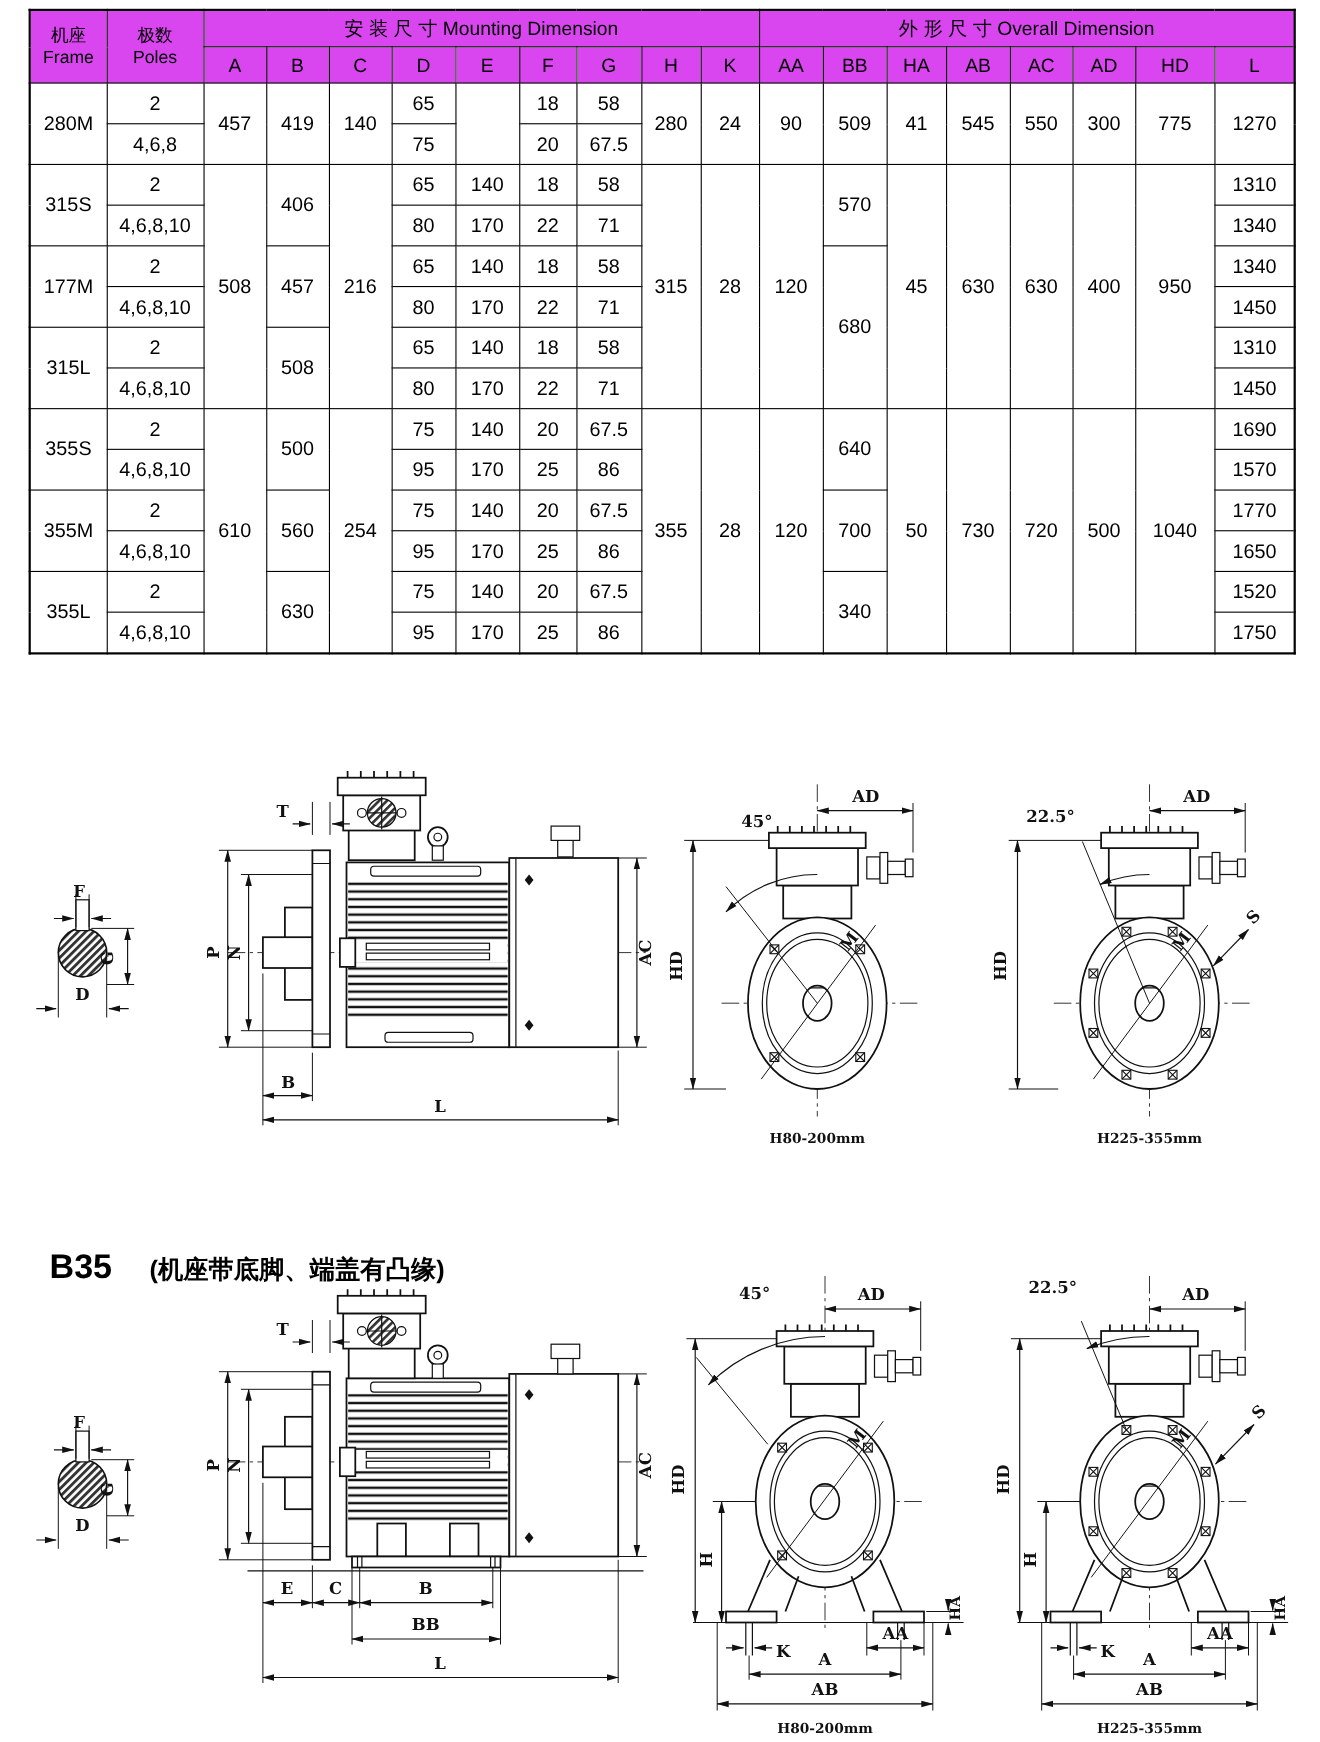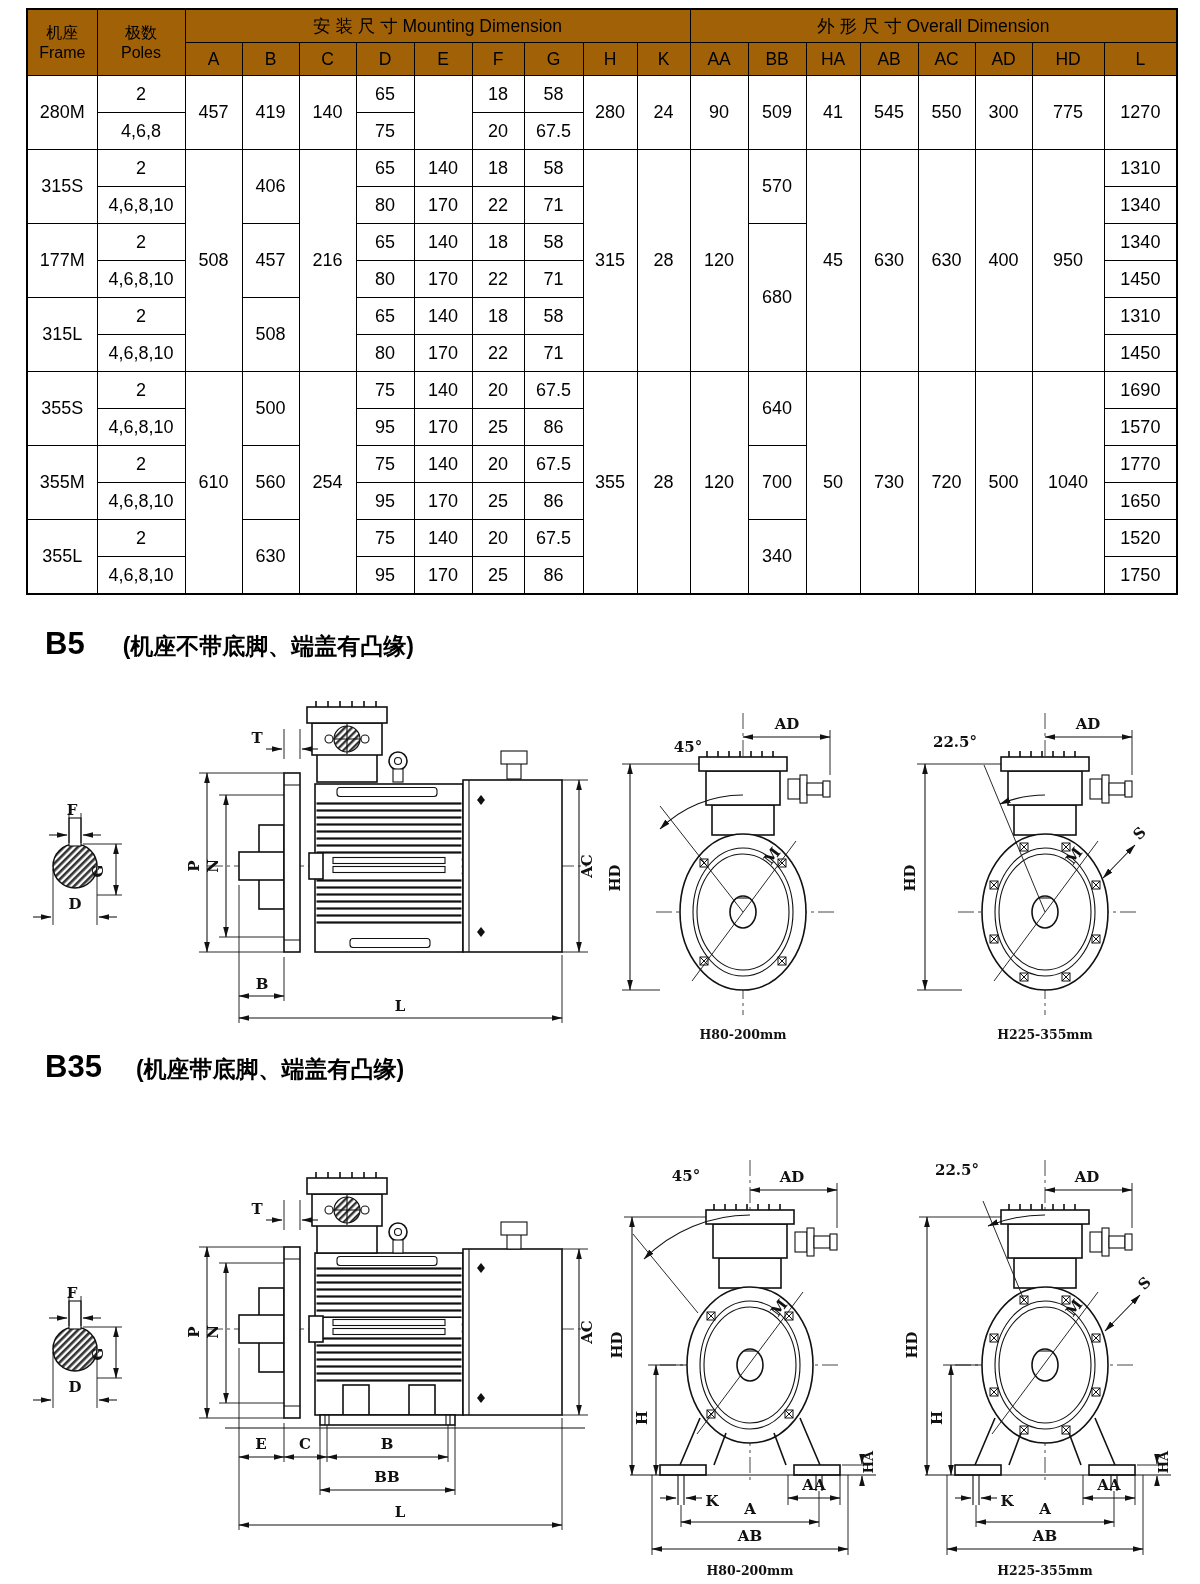--- a/index.html
+++ b/index.html
@@ -8,21 +8,21 @@
     background:#ffffff; overflow:hidden;
     font-family:"Liberation Sans", sans-serif; color:#000;
   }
   
   .tblwrap { position:absolute; left:26px; top:8px; }
   table.dim { border-collapse:collapse; table-layout:fixed; width:1150px; border:2.2px solid #000; }
   table.dim th, table.dim td {
     border:1.5px solid #000; text-align:center; vertical-align:middle;
     padding:0; overflow:hidden;
   }
-  table.dim thead th { background:#a16207; font-weight:normal; font-size:17.5px; height:32px; }
+  table.dim thead th { background:#d946ef; font-weight:normal; font-size:17.5px; height:32px; }
   table.dim thead th.hsm { font-size:16px; line-height:1.25; white-space:pre-line; }
   table.dim tbody td { font-size:18px; height:36px; background:#fff; }
   
   .sechead { position:absolute; display:flex; align-items:baseline; white-space:nowrap; }
   .sechead .code { font-size:31px; font-weight:bold; font-family:"Liberation Sans",sans-serif; }
   .sechead .sub  { font-size:23px; font-weight:bold; }
   
   svg.draw { position:absolute; }
   svg .o   { fill:#fff; stroke:#111; stroke-width:1.6; }
   svg .o2  { fill:#fff; stroke:#111; stroke-width:1.1; }
@@ -250,24 +250,20 @@
             <td>95</td>
             <td>170</td>
             <td>25</td>
             <td>86</td>
             <td>1750</td>
           </tr>
         </tbody>
     </table>
   </div>
 
-  <div class="sechead" style="left:45px; top:626px;">
-    <span class="code">B5</span>
-    <span class="sub" style="margin-left:38px;">(机座不带底脚、端盖有凸缘)</span>
-  </div>
 
   <svg class="draw" style="left:25px; top:785px;" width="150" height="165" viewBox="0 0 150 165">
     <defs>
       <marker id="d1a" viewBox="0 0 10 6" markerWidth="11" markerHeight="7" refX="9.5" refY="3" orient="auto-start-reverse" markerUnits="userSpaceOnUse">
           <path d="M0,0.3 L10,3 L0,5.7 Z" fill="#111"></path>
         </marker>
       <pattern id="d1h" width="5" height="5" patternUnits="userSpaceOnUse" patternTransform="rotate(45)">
           <rect width="5" height="5" fill="#fff"></rect>
           <rect width="2.6" height="5" fill="#333"></rect>
         </pattern>
@@ -483,21 +479,21 @@
       <line class="dim" x1="150" y1="42" x2="237" y2="42" marker-start="url(#f2a)" marker-end="url(#f2a)"></line>
       <text class="lb" x="193" y="34">AD</text>
       <line class="ext" x1="99" y1="286" x2="203" y2="146"></line>
       <text class="lb" x="183" y="164" transform="rotate(-52 183 164)">M</text>
       <line class="dim" x1="208" y1="183" x2="240" y2="150" marker-start="url(#f2a)" marker-end="url(#f2a)"></line>
       <text class="lb" x="248" y="142" transform="rotate(-45 248 142)">S</text>
     </g>
     <text class="cap" x="150" y="344">H225-355mm</text>
   </svg>
 
-  <div class="sechead" style="left:45px; top:1049px;">
+  <div class="sechead" style="left:45px; top:1134px;">
     <span class="code">B35</span>
     <span class="sub" style="margin-left:34px;">(机座带底脚、端盖有凸缘)</span>
   </div>
 
   <svg class="draw" style="left:25px; top:1268px;" width="150" height="165" viewBox="0 0 150 165">
     <defs>
       <marker id="d2a" viewBox="0 0 10 6" markerWidth="11" markerHeight="7" refX="9.5" refY="3" orient="auto-start-reverse" markerUnits="userSpaceOnUse">
           <path d="M0,0.3 L10,3 L0,5.7 Z" fill="#111"></path>
         </marker>
       <pattern id="d2h" width="5" height="5" patternUnits="userSpaceOnUse" patternTransform="rotate(45)">

